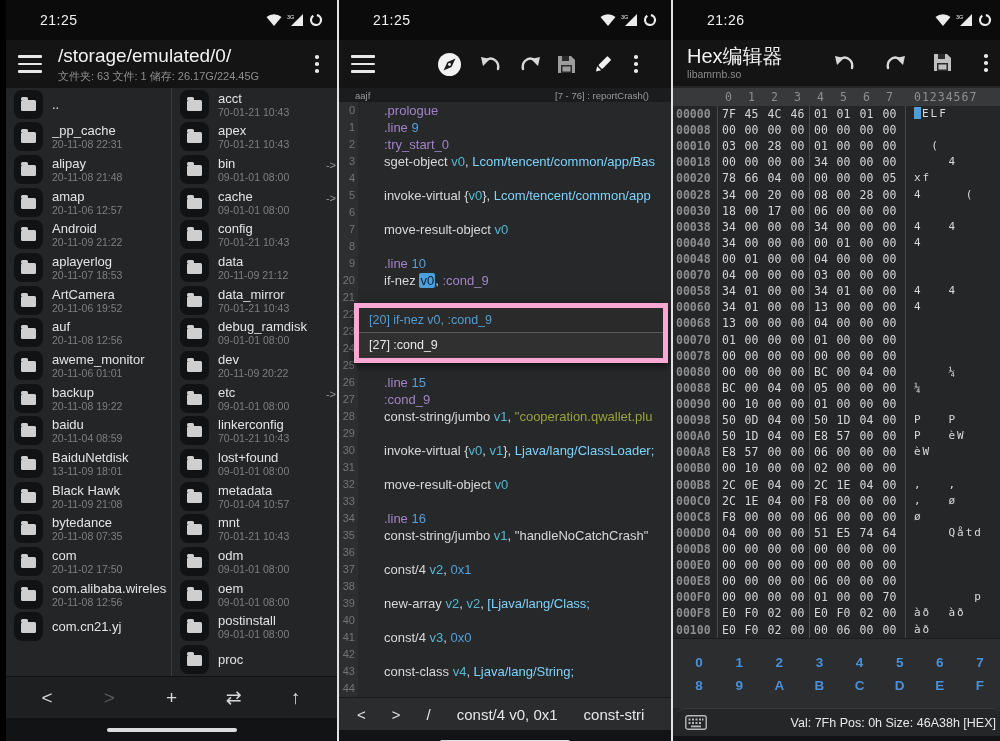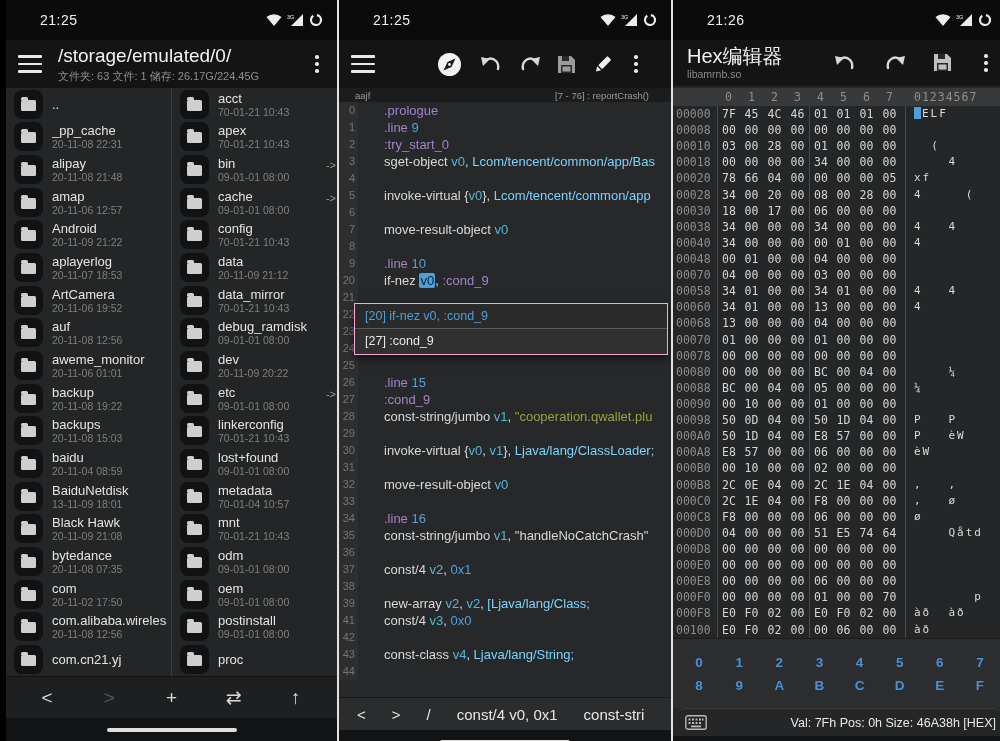--- a/index.html
+++ b/index.html
@@ -46,40 +46,40 @@
   .edicons { flex:1; display:flex; align-items:center; justify-content:space-evenly; margin-left:30px; }
   .infobar { height:14px; background:#1b1c1d; display:flex; justify-content:space-between; align-items:center; padding:0 22px 0 16px; }
   .infobar span { color:#9a9a9a; font-size:9.5px; white-space:nowrap; }
   .codearea { position:relative; height:595px; background:#26282a; overflow:hidden; }
   .cl { display:flex; height:17px; line-height:17px; white-space:nowrap; }
   .ln { width:19px; flex:none; background:#2c2e30; color:#757575; font-size:11px; text-align:right; padding-right:3px; overflow:hidden; }
   .ct { padding-left:26px; font-size:13px; color:#d8d8d8; overflow:hidden; }
   .tok-kw { color:#a383c8; } .tok-num { color:#559fdb; } .tok-reg { color:#55b8d2; }
   .tok-cls { color:#7dd3fc; } .tok-str { color:#9aa23c; } .tok-txt { color:#d8d8d8; }
   .tok-sel { background:#4d9fdc; color:#0c2234; border-radius:2px; padding:0 1px; }
-  .popup { position:absolute; left:15px; right:3px; top:201px; background:#303030; border:1px solid #f9a8d4; box-shadow:0 3px 8px rgba(0,0,0,.6); }
+  .popup { position:absolute; left:15px; right:3px; top:201px; background:#303030; border:5px solid #f9a8d4; box-shadow:0 3px 8px rgba(0,0,0,.6); }
   .popup-row { height:25px; line-height:25px; padding:0 10px; font-size:12.5px; white-space:nowrap; overflow:hidden; }
   .popup-row.link { color:#4f9fd6; border-bottom:1px solid #5a5a5a; background:#2a2a2a; }
   .popup-row.plain { color:#e8e8e8; }
   .edbottom { height:33px; background:#2a2c2d; border-top:1px solid #1a1a1a; display:flex; align-items:center; gap:26px; padding:0 18px; overflow:hidden; }
   .edbottom span { color:#e6e6e6; font-size:15px; white-space:nowrap; }
 
   
   .hextitlebar { height:46px; background:#141414; display:flex; align-items:flex-start; padding:4px 12px 0 14px; }
   .hextitlewrap { flex:1; }
   .hextitle { color:#f2f2f2; font-size:20px; line-height:24px; }
   .hexsub { color:#8a8a8a; font-size:10.5px; }
   .hexicons { display:flex; align-items:center; gap:26px; margin-top:6px; }
   .hexheader { height:18px; margin-top:2px; background:#37393b; display:flex; align-items:center; }
   .hh-off { width:44px; flex:none; }
   .hh-b { width:23px; flex:none; text-align:center; color:#8f8f8f; font-size:11.5px; font-family:"DejaVu Sans Mono", monospace; }
   .hh-asc { margin-left:13px; color:#8f8f8f; font-size:11.5px; font-family:"DejaVu Sans Mono", monospace; letter-spacing:1px; }
   .hexgrid { height:532px; background:#242628; overflow:hidden; }
   .hr { display:flex; height:16.12px; line-height:16.12px; font-family:"DejaVu Sans Mono", monospace; }
-  .off { width:44px; flex:none; color:#8e8e8e; font-size:11.5px; padding-left:3px; }
+  .off { width:44px; flex:none; color:#8e8e8e; font-size:11.5px; padding-left:3px;font-weight:bold; }
   .hb { width:23px; flex:none; text-align:center; color:#d6d6d6; font-size:11.5px; }
   .hb.d0 { border-left:1px solid #48494b; }
   .hb.d4 { border-left:1px solid #48494b; }
   .asc { border-left:1px solid #48494b; margin-left:4px; padding-left:8px; color:#dadada; font-size:11px; letter-spacing:2px; white-space:pre; }
   .cursorblk { display:inline-block; width:7px; height:12px; background:#4d9fdc; vertical-align:-2px; margin-right:1px; }
   .keypad { height:70px; background:#2b2d2f; border-top:1px solid #1c1c1c; display:flex; flex-direction:column; justify-content:center; gap:8px; padding:0 6px; }
   .krow { display:flex; }
   .key { flex:1; text-align:center; color:#4a90d9; font-size:13.5px; font-weight:bold; }
   .hexstatus { height:28px; background:#242628; border-top:1px solid #3a3a3a; display:flex; align-items:center; justify-content:space-between; padding:0 10px 0 12px;border-radius:13px; }
   .hexstatus .val { color:#e8e8e8; font-size:12.5px; white-space:nowrap; }
@@ -211,29 +211,20 @@
             <span class="fmeta">
               <span class="fname">backup</span>
               <span class="fdate">20-11-08 19:22</span>
             </span>
           </div>
           <div class="fitem">
             <span class="chip">
               <span class="fold"></span>
             </span>
             <span class="fmeta">
-              <span class="fname">backups</span>
-              <span class="fdate">20-11-08 15:03</span>
-            </span>
-          </div>
-          <div class="fitem">
-            <span class="chip">
-              <span class="fold"></span>
-            </span>
-            <span class="fmeta">
               <span class="fname">baidu</span>
               <span class="fdate">20-11-04 08:59</span>
             </span>
           </div>
           <div class="fitem">
             <span class="chip">
               <span class="fold"></span>
             </span>
             <span class="fmeta">
               <span class="fname">BaiduNetdisk</span>
@@ -642,20 +633,24 @@
             <span class="ln">37</span>
             <span class="ct"><span class="tok-txt">const/4 </span><span class="tok-reg">v2</span><span class="tok-txt">, </span><span class="tok-num">0x1</span></span>
           </div>
           <div class="cl">
             <span class="ln">38</span>
             <span class="ct"></span>
           </div>
           <div class="cl">
             <span class="ln">39</span>
             <span class="ct"><span class="tok-txt">new-array </span><span class="tok-reg">v2</span><span class="tok-txt">, </span><span class="tok-reg">v2</span><span class="tok-txt">, </span><span class="tok-cls">[Ljava/lang/Class;</span></span>
+          </div>
+          <div class="cl">
+            <span class="ln">40</span>
+            <span class="ct"></span>
           </div>
           <div class="cl">
             <span class="ln">41</span>
             <span class="ct"><span class="tok-txt">const/4 </span><span class="tok-reg">v3</span><span class="tok-txt">, </span><span class="tok-num">0x0</span></span>
           </div>
           <div class="cl">
             <span class="ln">42</span>
             <span class="ct"></span>
           </div>
           <div class="cl">

